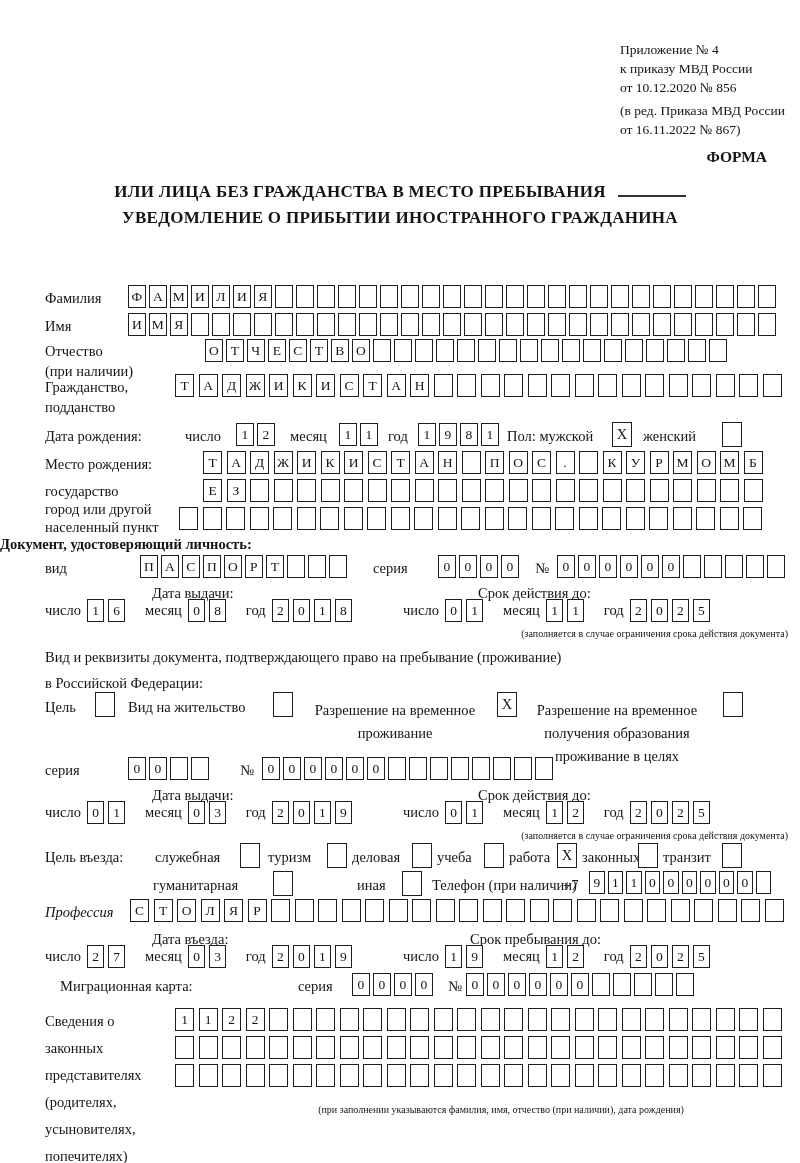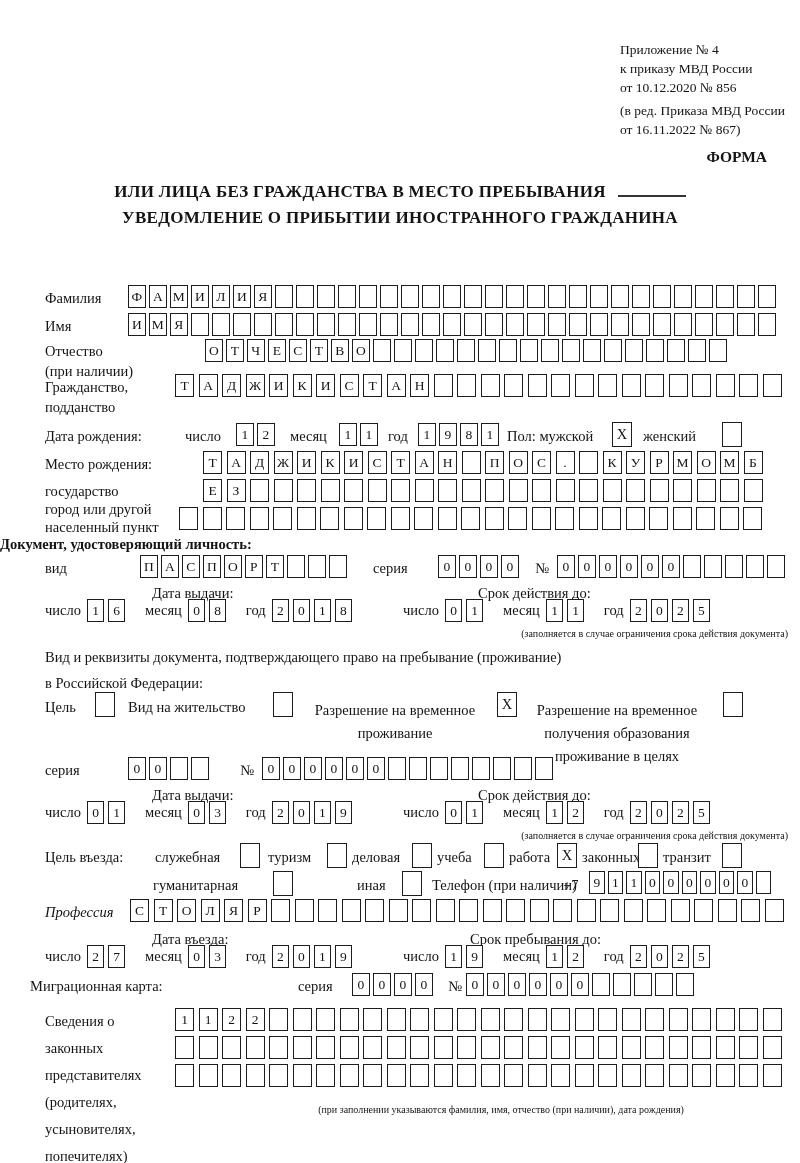--- a/index.html
+++ b/index.html
@@ -558,21 +558,21 @@
       </span>
     <span class="lbl gap">год</span>
     <span class="cells">
         <span class="cell">2</span>
         <span class="cell">0</span>
         <span class="cell">2</span>
         <span class="cell">5</span>
       </span>
   </div>
 
-  <span class="abs lbl" style="left:30px;top:978px;text-align:right;">Миграционная карта:</span>
+  <span class="abs lbl" style="left:60px;top:978px;text-align:right;">Миграционная карта:</span>
   <span class="abs lbl" style="left:298px;top:978px;">серия</span>
   <span class="abs cells" style="left:352px;top:973px;">
       <span class="cell">0</span>
       <span class="cell">0</span>
       <span class="cell">0</span>
       <span class="cell">0</span>
     </span>
   <span class="abs lbl" style="left:448px;top:978px;">№</span>
   <span class="abs cells" style="left:466px;top:973px;">
       <span class="cell">0</span>

